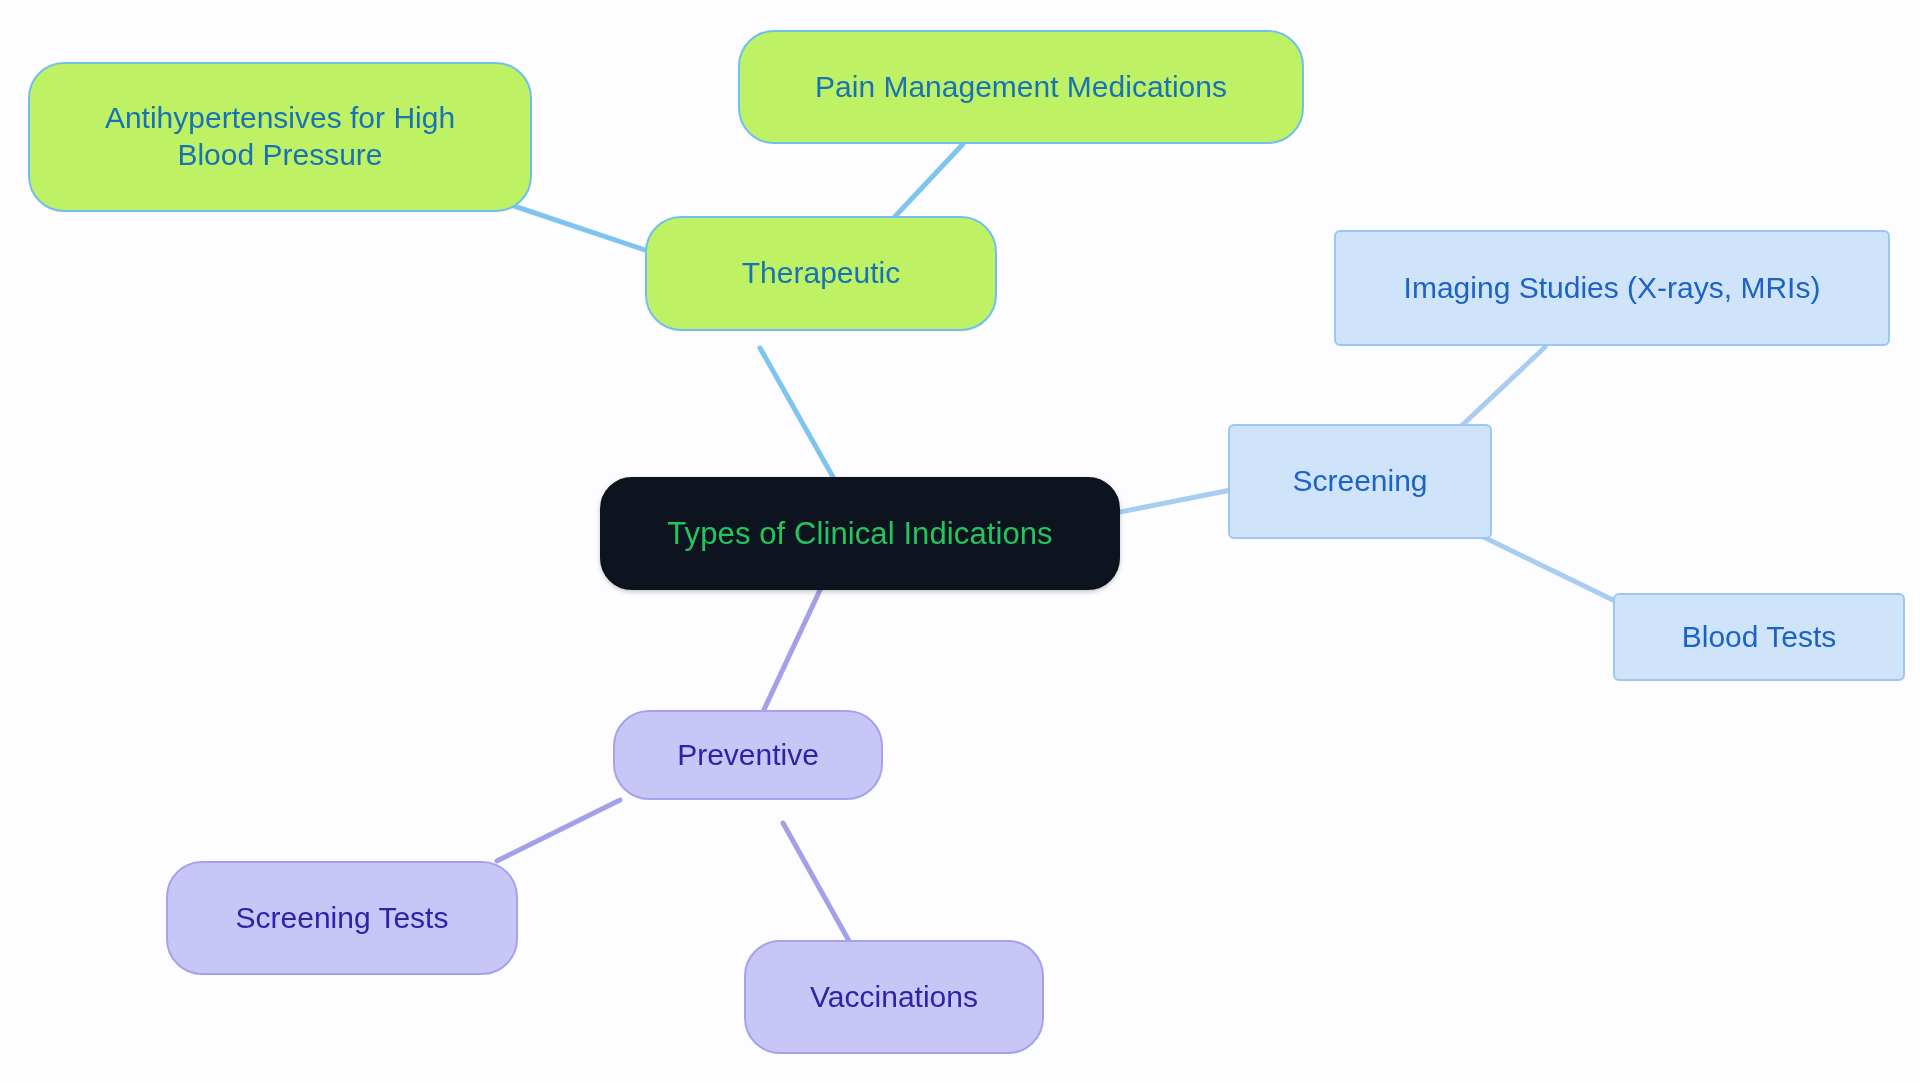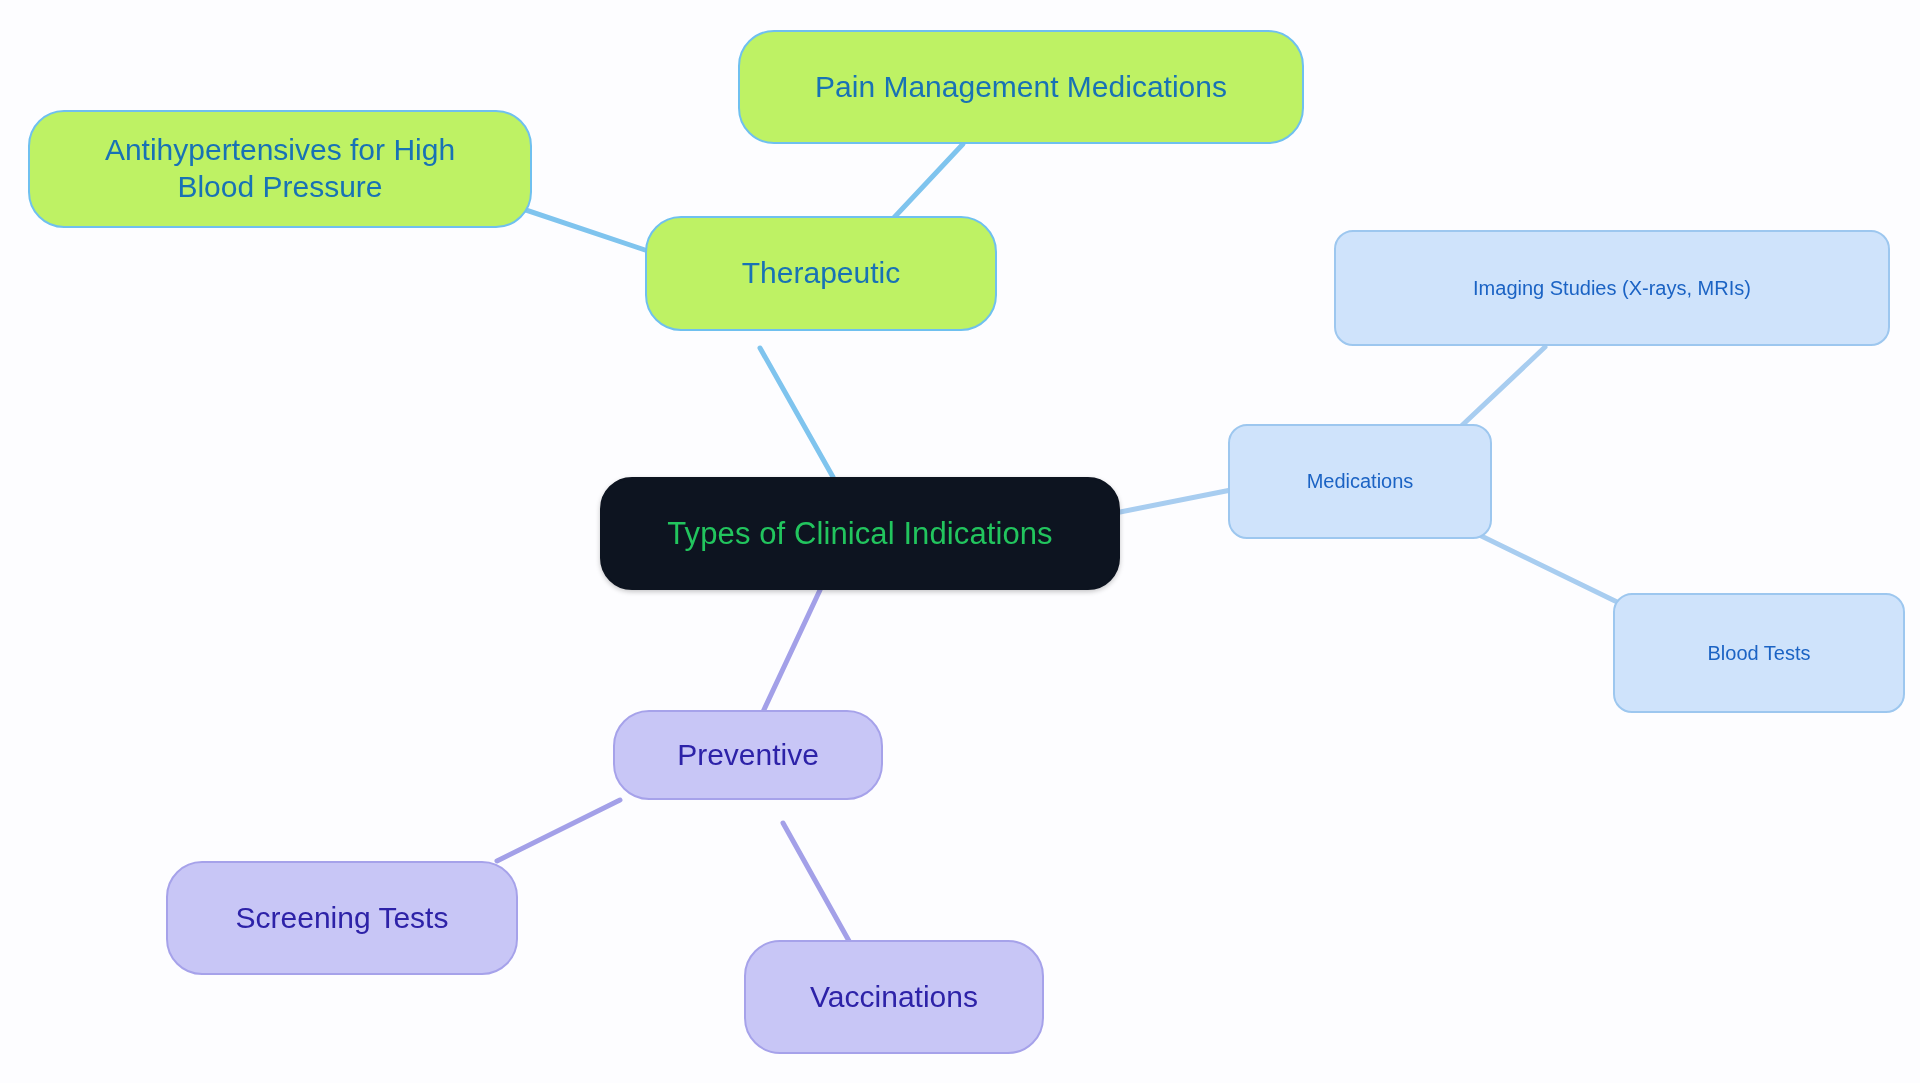--- a/index.html
+++ b/index.html
@@ -49,22 +49,22 @@
     border-color: #6fc0ef;
     color: #1872b5;
     border-radius: 36px;
     font-size: 30px;
   }
   .node-branch-diagnostic,
   .node-leaf-diagnostic {
     background: #cfe3fb;
     border-color: #9dc7ef;
     color: #1b63c4;
-    border-radius: 19px;
-    font-size: 20px;
+    border-radius: 6px;
+    font-size: 30px;
   }
   .node-branch-preventive,
   .node-leaf-preventive {
     background: #c8c6f6;
     border-color: #a6a2ea;
     color: #2d22a8;
     border-radius: 36px;
     font-size: 30px;
   }
 </style>
@@ -85,35 +85,35 @@
       <line x1="783" y1="823" x2="849" y2="941" stroke="#a3a0e8" stroke-width="5" stroke-linecap="round"></line>
     </svg>
 
   <div class="node node-root" id="node-root" style="left: 600px; top: 477px; width: 520px; height: 113px;">
     <span>Types of Clinical Indications</span>
   </div>
 
   <div class="node node-branch-therapeutic" id="node-therapeutic" style="left: 645px; top: 216px; width: 352px; height: 115px;">
     <span>Therapeutic</span>
   </div>
-  <div class="node node-leaf-therapeutic" id="node-antihypertensives" style="left: 28px; top: 62px; width: 504px; height: 118px; margin-top: 48px;">
+  <div class="node node-leaf-therapeutic" id="node-antihypertensives" style="left: 28px; top: 62px; width: 504px; height: 150px;">
     <span>Antihypertensives for High
 Blood Pressure</span>
   </div>
   <div class="node node-leaf-therapeutic" id="node-pain-management" style="left: 738px; top: 30px; width: 566px; height: 114px;">
     <span>Pain Management Medications</span>
   </div>
 
   <div class="node node-branch-diagnostic" id="node-diagnostic" style="left: 1228px; top: 424px; width: 264px; height: 115px;">
-    <span>Medications</span>
+    <span>Screening</span>
   </div>
   <div class="node node-leaf-diagnostic" id="node-imaging-studies" style="left: 1334px; top: 230px; width: 556px; height: 116px;">
     <span>Imaging Studies (X-rays, MRIs)</span>
   </div>
-  <div class="node node-leaf-diagnostic" id="node-blood-tests" style="left: 1613px; top: 593px; width: 292px; height: 120px;">
+  <div class="node node-leaf-diagnostic" id="node-blood-tests" style="left: 1613px; top: 593px; width: 292px; height: 88px;">
     <span>Blood Tests</span>
   </div>
 
   <div class="node node-branch-preventive" id="node-preventive" style="left: 613px; top: 710px; width: 270px; height: 90px;">
     <span>Preventive</span>
   </div>
   <div class="node node-leaf-preventive" id="node-screening-tests" style="left: 166px; top: 861px; width: 352px; height: 114px;">
     <span>Screening Tests</span>
   </div>
   <div class="node node-leaf-preventive" id="node-vaccinations" style="left: 744px; top: 940px; width: 300px; height: 114px;">

